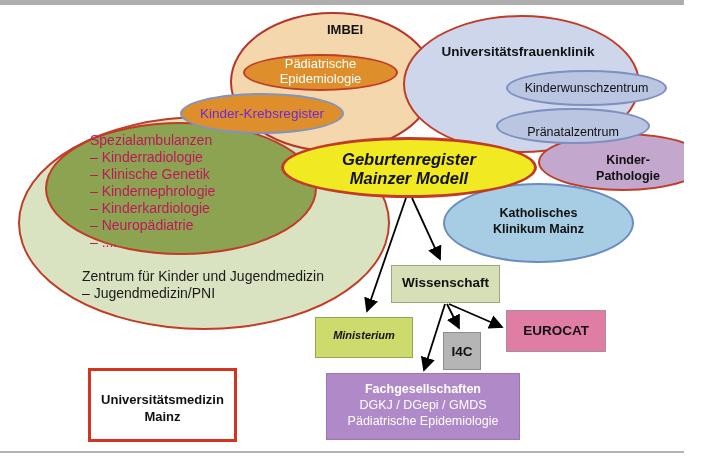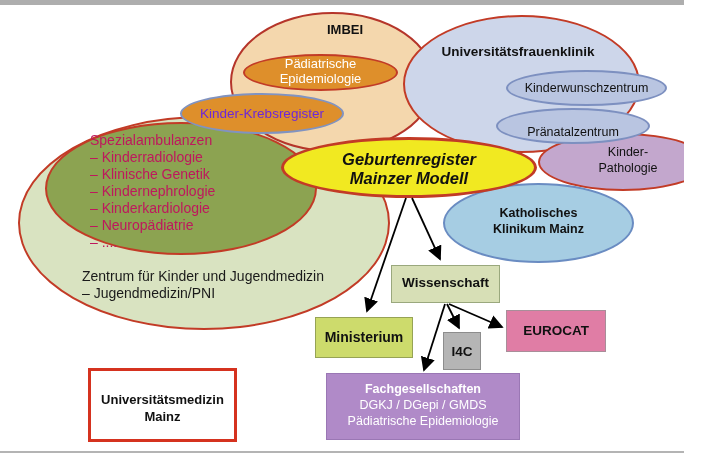--- a/index.html
+++ b/index.html
@@ -38,27 +38,27 @@
   .b-fach      { left:326px; top:373px; width:194px; height:67px; background:#b08ac8; border:1.5px solid #9a77b4; }
   .b-unimed    { left:88px;  top:368px; width:149px; height:74px; background:#ffffff; border:3px solid #d5321f; }
 
   
   .t-imbei     { left:300px; top:22px;  width:90px;  font-weight:bold; font-size:13px; }
   .t-paed      { left:248px; top:56px;  width:145px; font-size:13px; color:#fff; line-height:15px; }
   .t-krebs     { left:185px; top:106px; width:154px; font-size:13.5px; color:#6d28d9; }
   .t-frauen    { left:418px; top:44px;  width:200px; font-weight:bold; font-size:13.5px; }
   .t-wunsch    { left:511px; top:81px;  width:151px; font-size:12.5px; }
   .t-praenat   { left:501px; top:119px; width:144px; font-size:12.5px;margin-top:6px; }
-  .t-patho     { left:568px; top:144px; width:120px; font-weight:normal; font-size:12.5px; line-height:16px; }
+  .t-patho     { left:568px; top:152px; width:120px; font-weight:bold; font-size:12.5px; line-height:16px; }
   .t-geburt    { left:301px; top:150px; width:216px; font-weight:bold; font-style:italic; font-size:16.5px; line-height:19px; }
   .t-kath      { left:455px; top:205px; width:167px; font-weight:bold; font-size:12.5px; line-height:16px; }
   .t-spezial   { left:90px;  top:132px; width:200px; text-align:left; font-size:14px; color:#be185d; line-height:17px; }
   .t-zentrum   { left:82px;  top:268px; width:300px; text-align:left; font-size:14px; line-height:17px; color:#1a1a1a; }
   .t-wissen    { left:393px; top:275px; width:105px; font-weight:bold; font-size:13.5px; }
-  .t-minister  { left:317px; top:329px; width:94px;  font-weight:bold; font-size:14px; }
+  .t-minister  { left:317px; top:329px; width:94px;  font-weight:bold; font-size:11px;font-style:italic; }
   .t-i4c       { left:444px; top:344px; width:36px;  font-weight:bold; font-size:13.5px; }
   .t-eurocat   { left:508px; top:323px; width:96px;  font-weight:bold; font-size:13.5px; }
   .t-fach      { left:328px; top:381px; width:190px; font-size:12.5px; color:#fff; line-height:16px; }
   .t-fach .first { font-weight:bold; }
   .t-unimed    { left:92px;  top:391px; width:141px; font-weight:bold; font-size:13px; line-height:17px; }
 
   svg.arrows { position:absolute; left:0; top:0; width:727px; height:460px; pointer-events:none; }
 </style>
 </head>
 <body>

